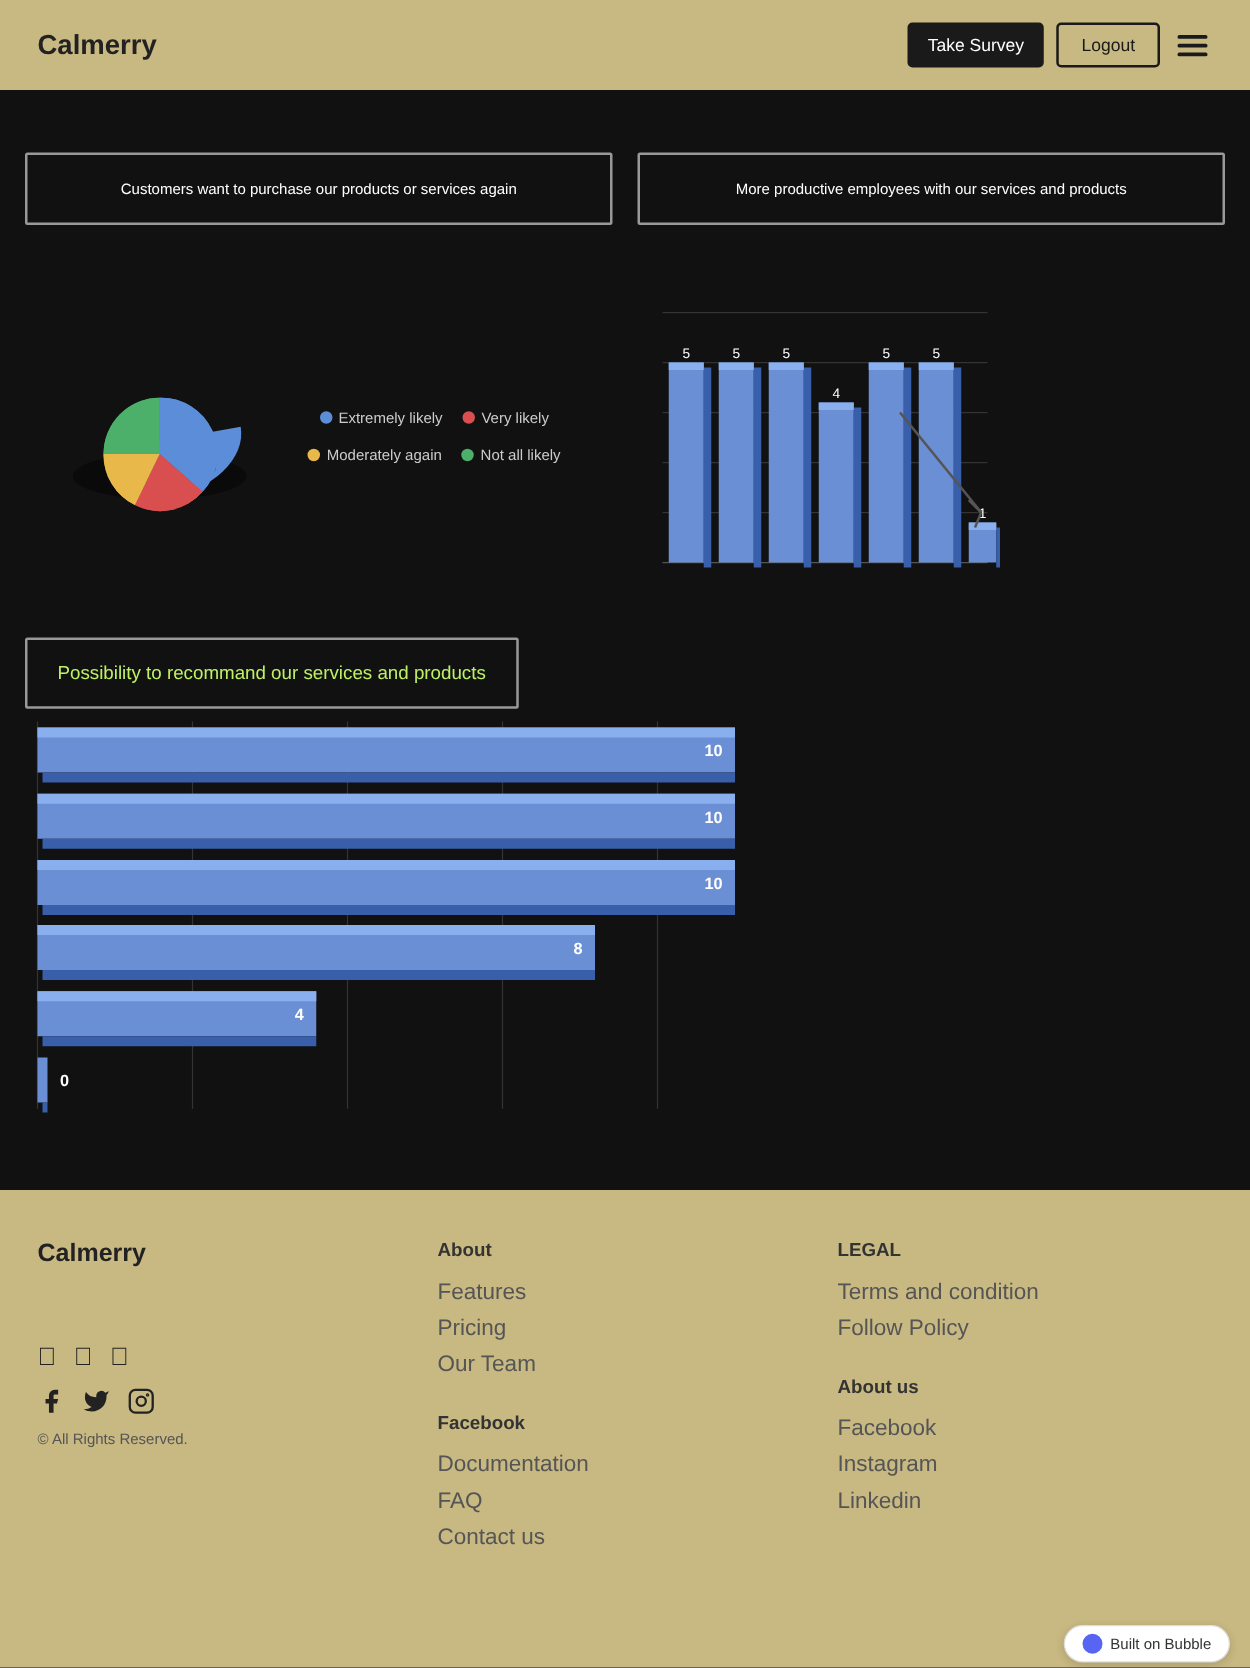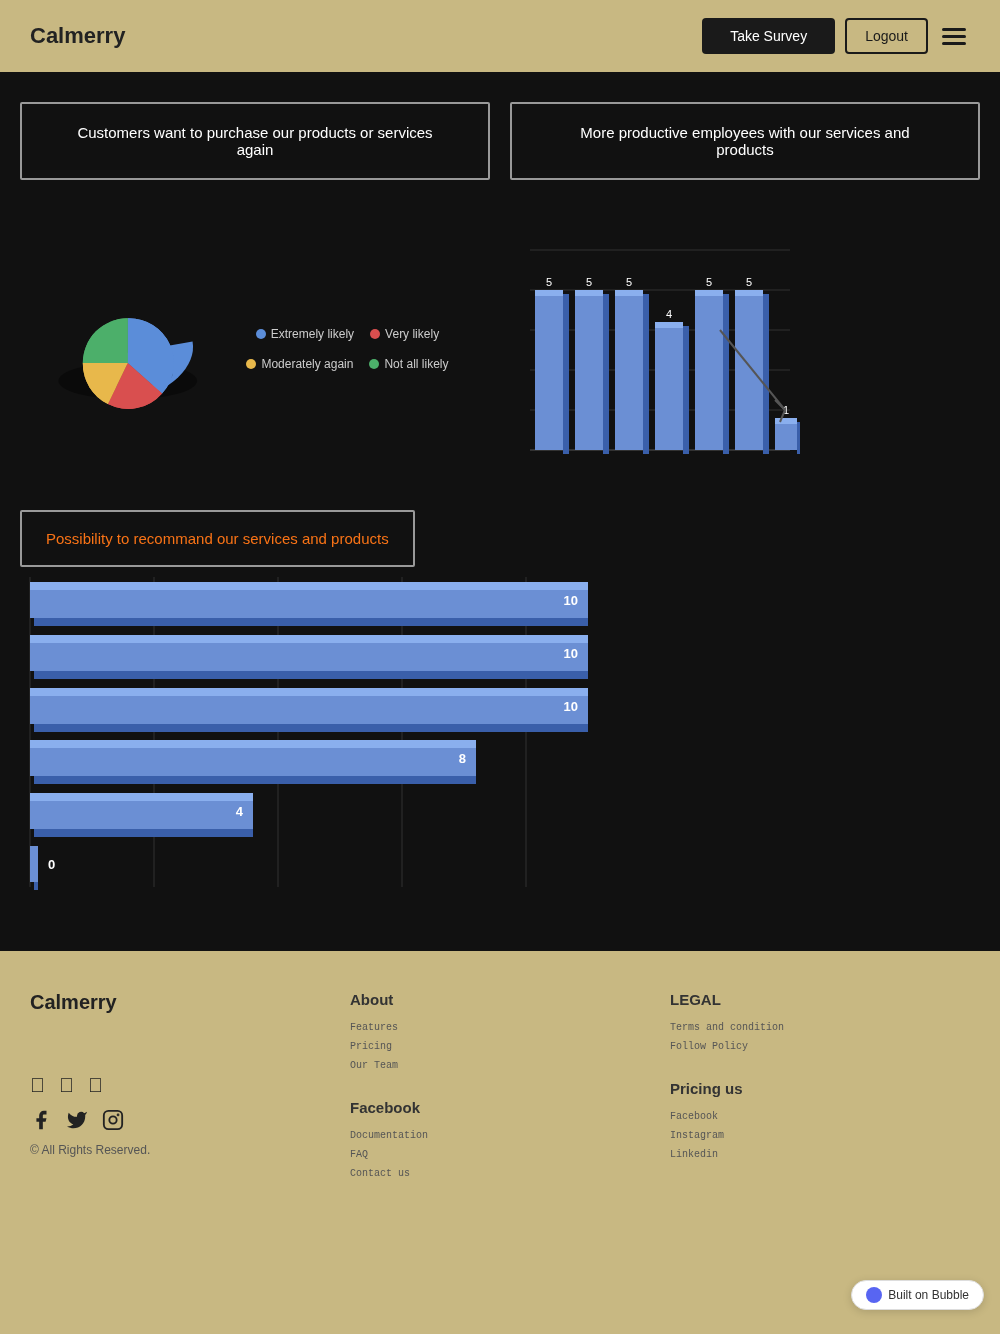--- a/index.html
+++ b/index.html
@@ -25,21 +25,21 @@
     }
     .header-actions {
       display: flex;
       align-items: center;
       gap: 10px;
     }
     .btn-survey {
       background: #1a1a1a;
       color: #fff;
       border: none;
-      padding: 10px 28px;
+      padding: 10px 16px;
       font-size: 14px;
       border-radius: 4px;
       cursor: pointer;
     }
     .btn-logout {
       background: transparent;
       color: #1a1a1a;
       border: 2px solid #1a1a1a;
       padding: 8px 18px;
       font-size: 14px;
@@ -72,24 +72,25 @@
     .top-cards {
       display: flex;
       gap: 20px;
       margin-bottom: 10px;
     }
     .card-box {
       border: 2px solid #999;
       background: transparent;
       color: #fff;
       padding: 20px 40px;
-      font-size: 15px;
+      font-size: 12px;
       text-align: center;
       border-radius: 2px;
       flex: 1;
+      margin-top: 20px;
     }
 
     
     .charts-row {
       display: flex;
       gap: 20px;
       margin-top: 10px;
       margin-bottom: 10px;
     }
 
@@ -132,21 +133,21 @@
       border-radius: 50%;
     }
 
     
     .bottom-section {
       margin-top: 20px;
     }
     .bottom-card {
       border: 2px solid #999;
       background: transparent;
-      color: #f97316;
+      color: #bef264;
       padding: 18px 24px;
       font-size: 15px;
       text-align: center;
       border-radius: 2px;
       display: inline-block;
       min-width: 310px;
       margin-bottom: 10px;
     }
 
     
@@ -185,32 +186,31 @@
       color: #555;
     }
     .footer-col-title {
       font-size: 15px;
       font-weight: bold;
       color: #333;
       margin-bottom: 14px;
     }
     .footer-link {
       display: block;
-      font-size: 10px;
+      font-size: 18px;
       color: #555;
       margin-bottom: 8px;
       text-decoration: none;
       cursor: pointer;
-      font-family: Liberation Mono, monospace;
     }
 
     
     .bubble-badge {
       position: fixed;
-      bottom: 24px;
+      bottom: 4px;
       right: 16px;
       background: #fff;
       border: 1px solid #ddd;
       border-radius: 20px;
       padding: 6px 14px;
       font-size: 12px;
       color: #333;
       display: flex;
       align-items: center;
       gap: 6px;
@@ -440,21 +440,21 @@
         <a class="footer-link">Contact us</a>
       </div>
     </div>
 
     <div>
       <div class="footer-col-title">LEGAL</div>
       <a class="footer-link">Terms and condition</a>
       <a class="footer-link">Follow Policy</a>
 
       <div style="margin-top:28px;">
-        <div class="footer-col-title">Pricing us</div>
+        <div class="footer-col-title">About us</div>
         <a class="footer-link">Facebook</a>
         <a class="footer-link">Instagram</a>
         <a class="footer-link">Linkedin</a>
       </div>
     </div>
 
   </div>
 </div>
 
 <div class="bubble-badge">

